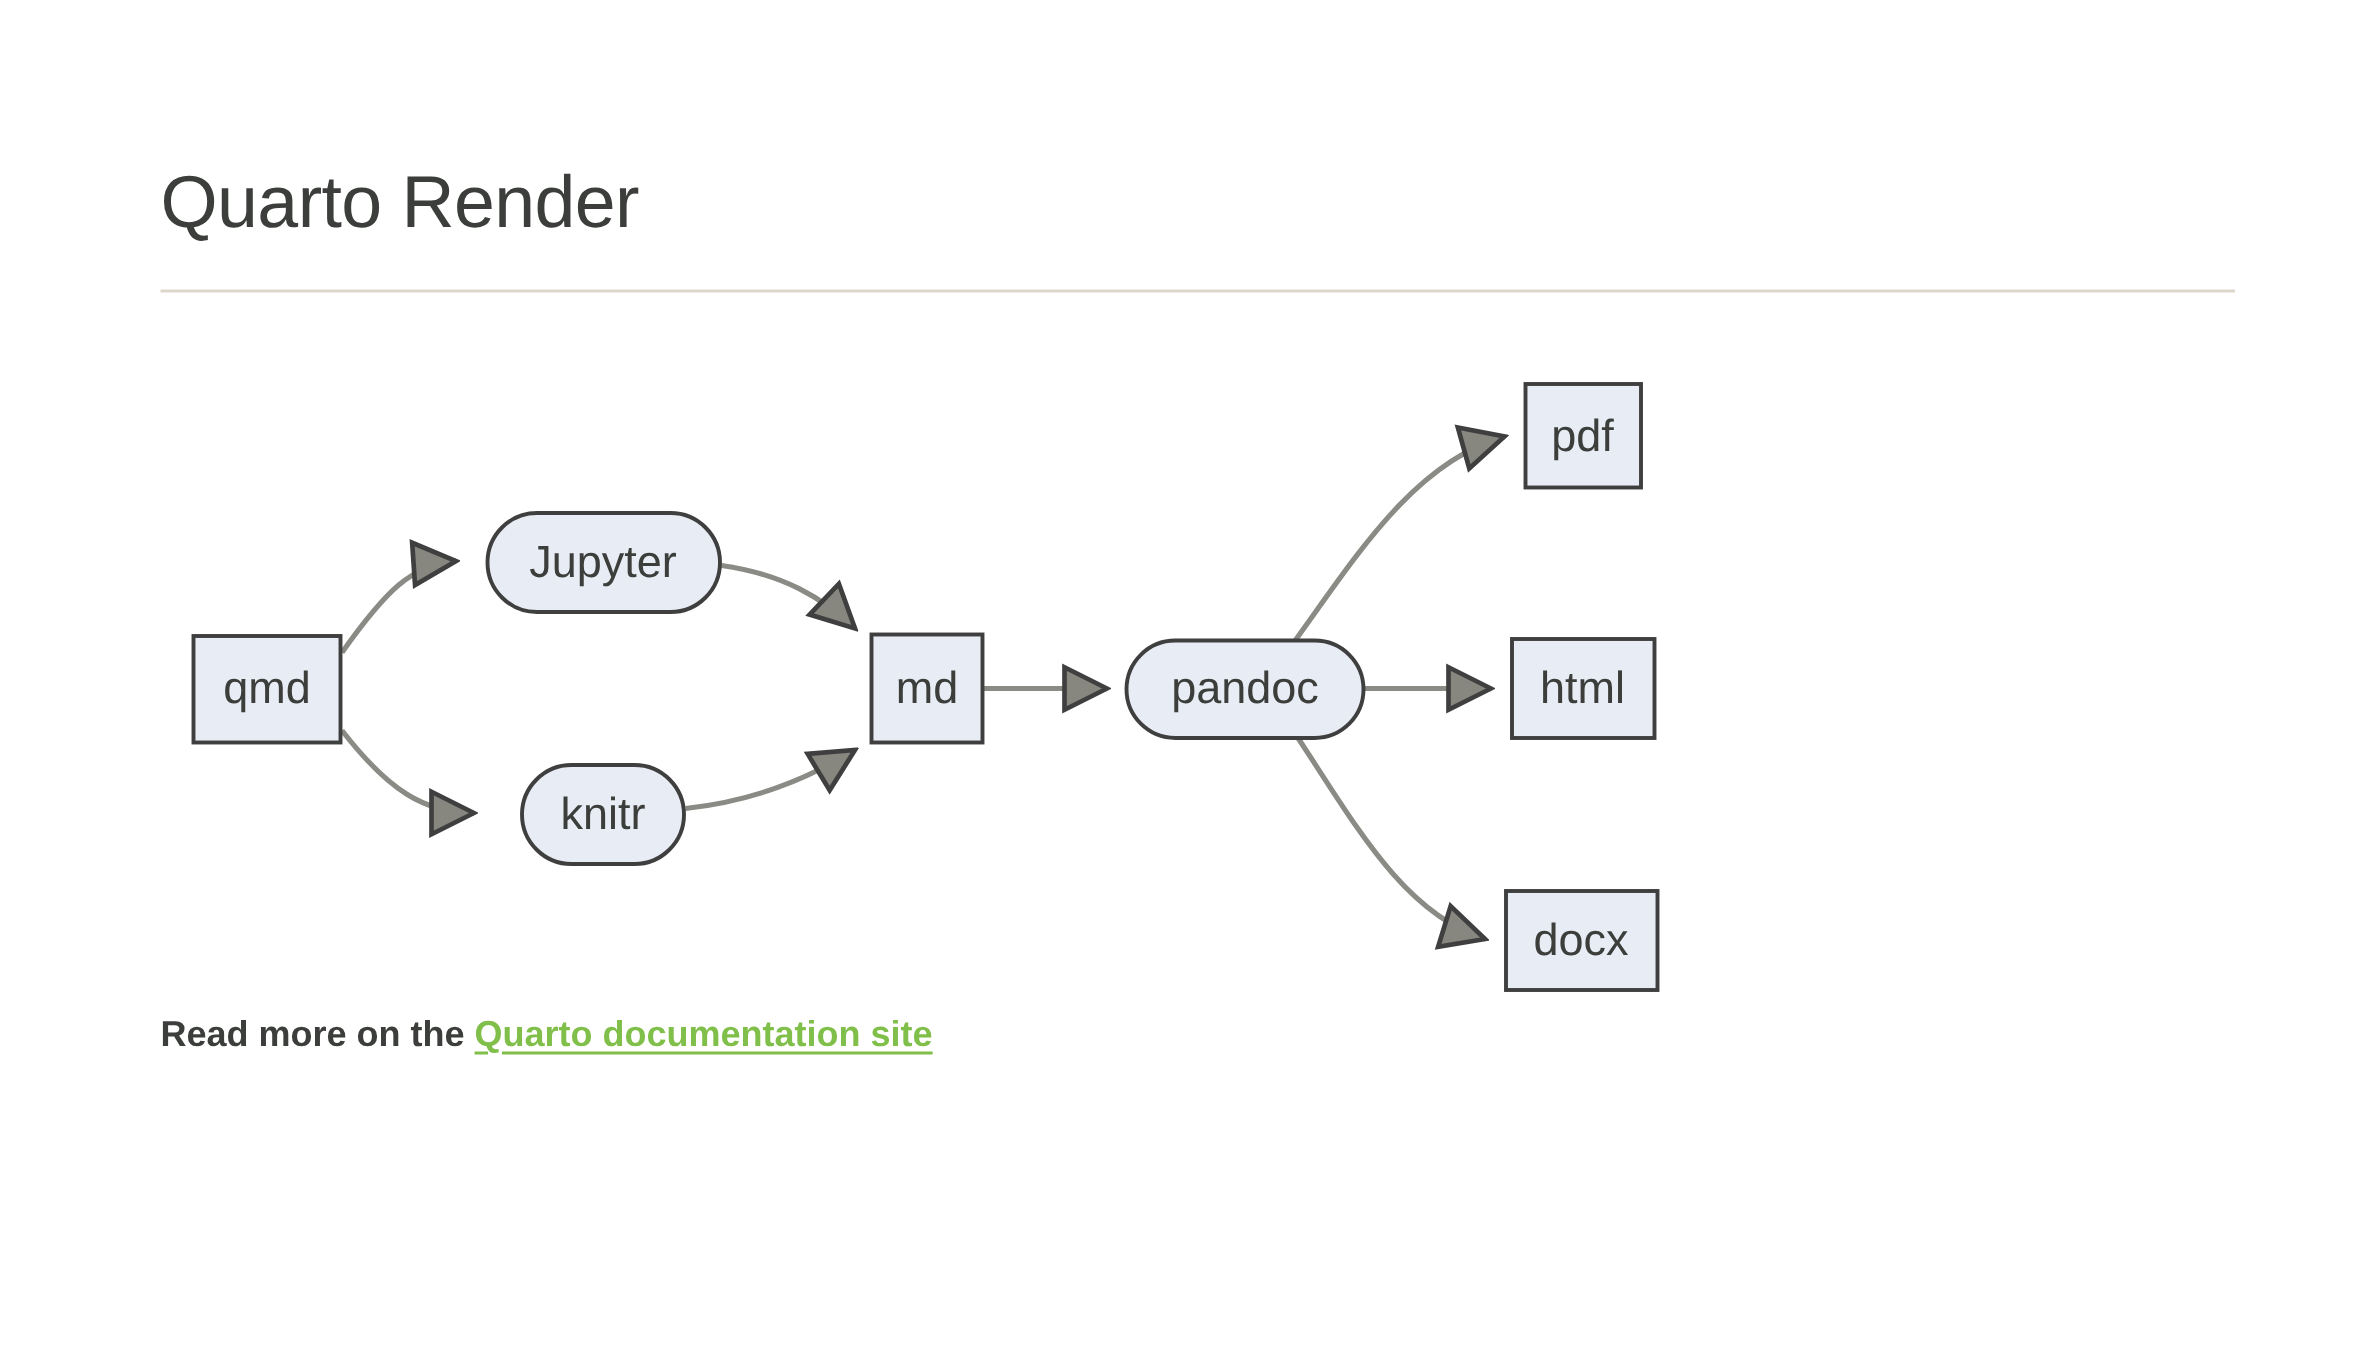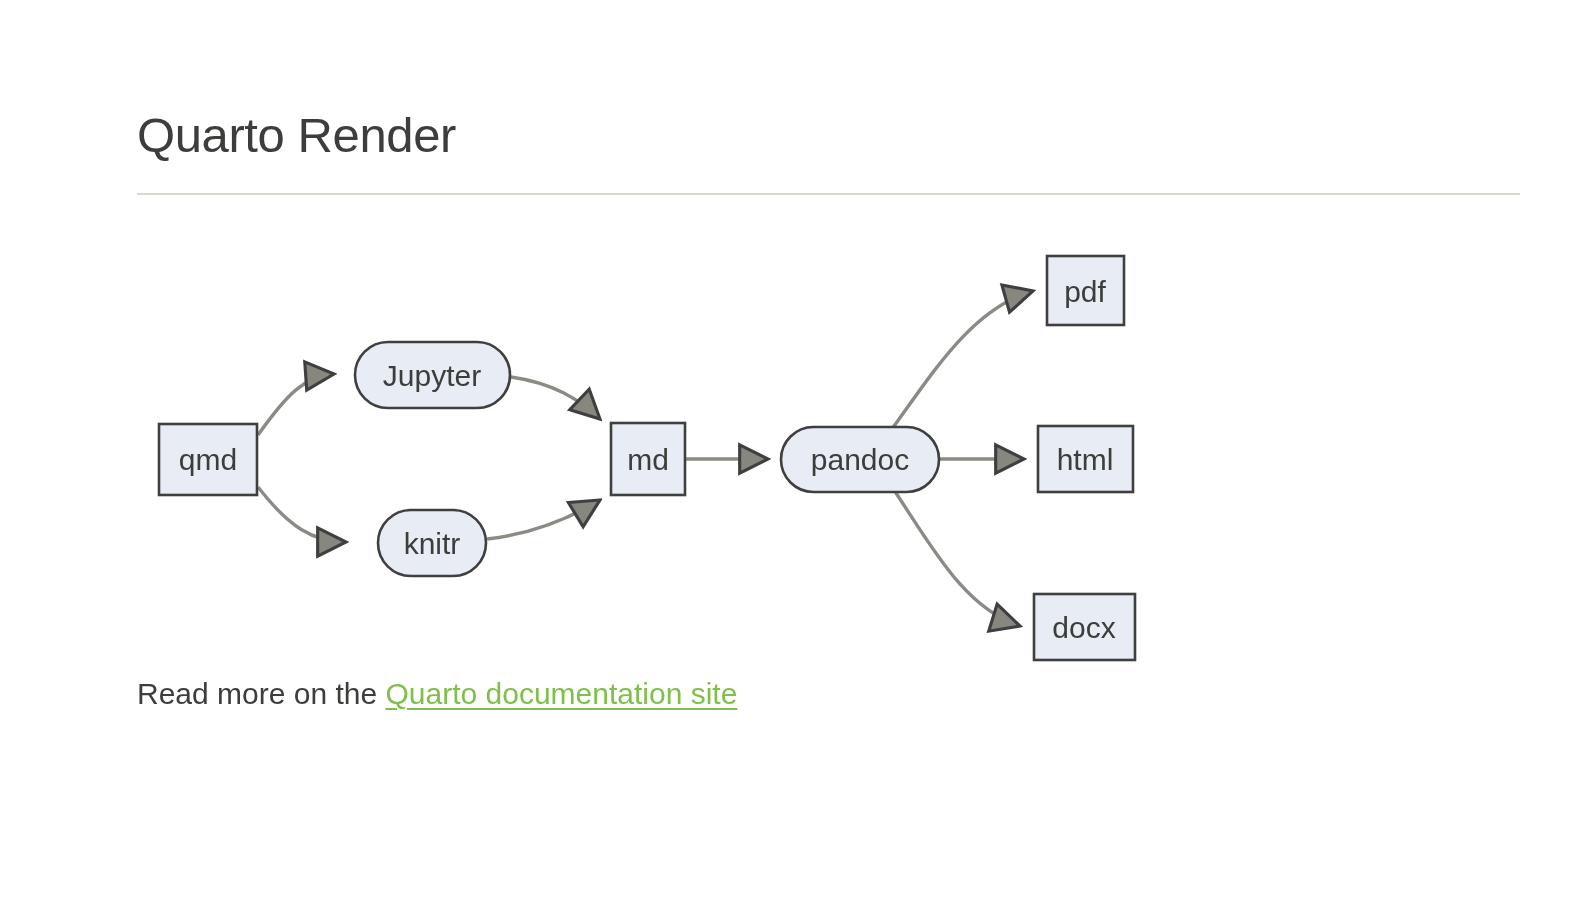--- a/index.html
+++ b/index.html
@@ -13,21 +13,20 @@
     height: 912px;
     font-family: "Liberation Sans", sans-serif;
     color: #373a36;
     overflow: hidden;
   }
   .page {
     position: relative;
     width: 1244px;
     height: 912px;
     box-sizing: border-box;
-    margin-left: 30px;
   }
   .content {
     position: absolute;
     left: 107px;
     top: 0;
     width: 1383px;
   }
   .page-title {
     font-size: 49px;
     font-weight: 400;
@@ -49,24 +48,24 @@
     margin-top: 33px;
     width: 1060px;
     height: 440px;
   }
   .diagram-svg {
     display: block;
   }
   .read-more {
     margin: 0;
     padding-top: 6px;
-    font-size: 30px;
+    font-size: 24px;
     line-height: 1.3;
     color: #3b3e3a;
-    font-weight: 400;
+    font-weight: 700;
   }
   .doc-link {
     color: #80bf4a;
     text-decoration: underline;
     text-decoration-color: #80bf4a;
     text-underline-offset: 4px;
     text-decoration-thickness: 2px;
     cursor: pointer;
   }
   .node-label {

